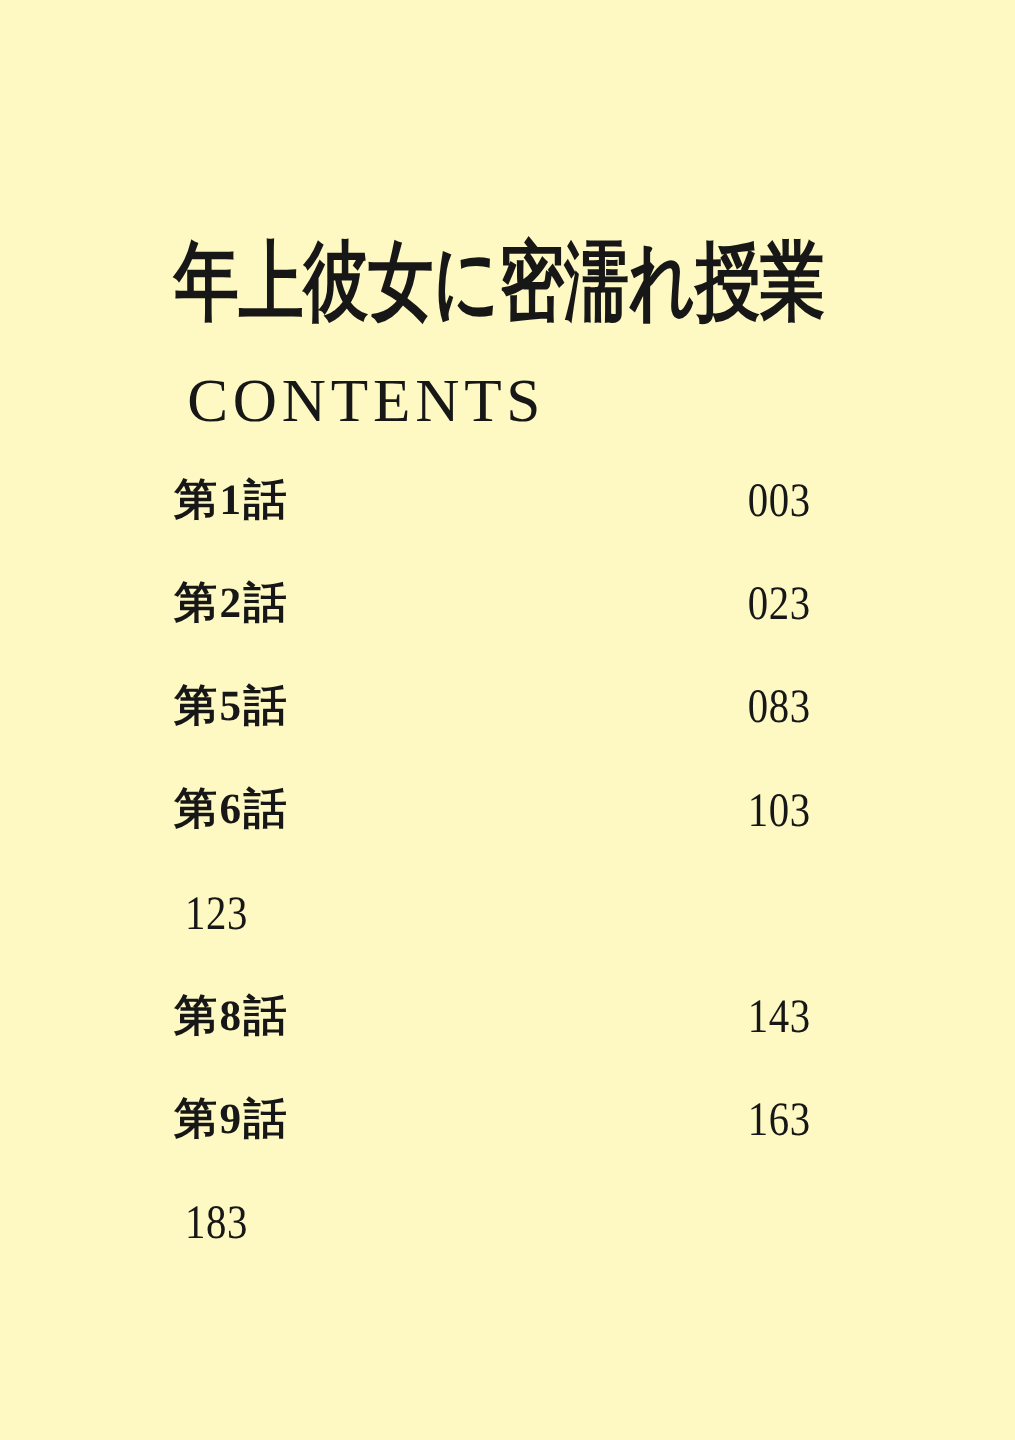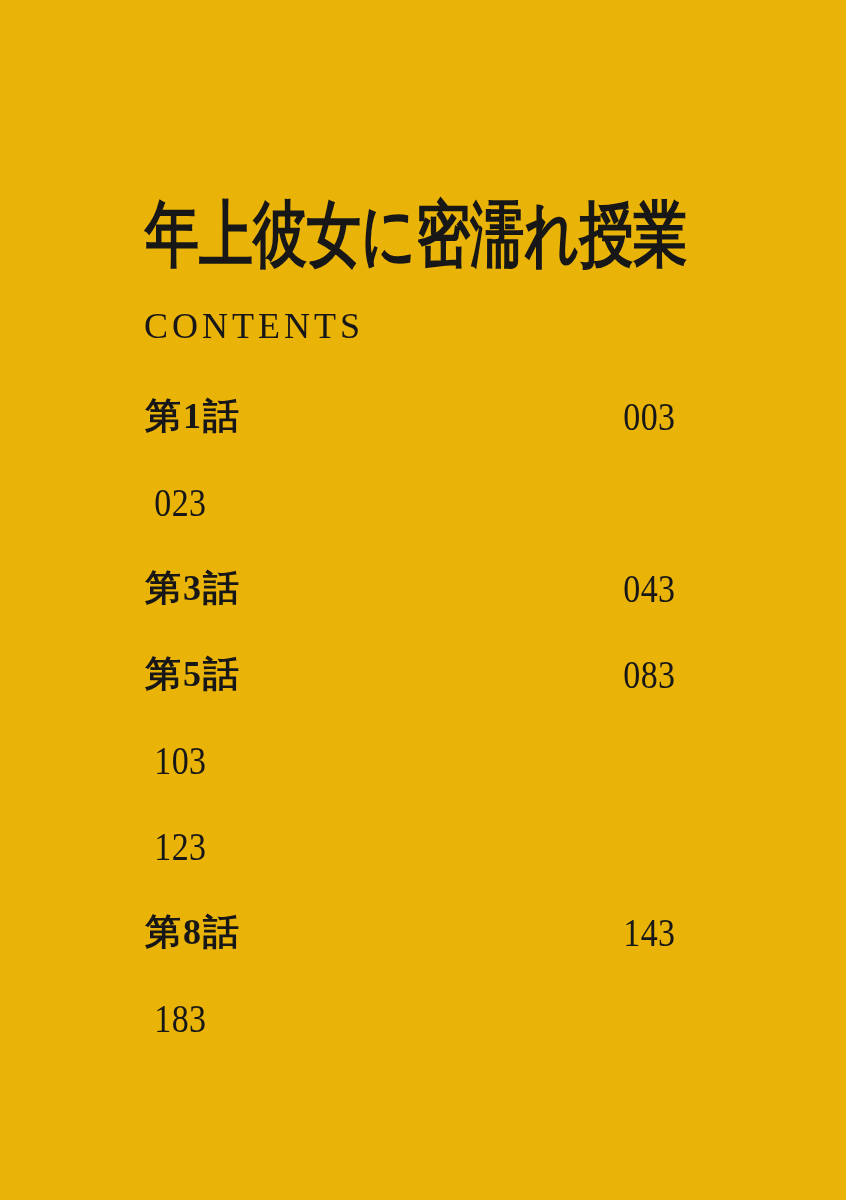--- a/index.html
+++ b/index.html
@@ -11,41 +11,41 @@
     width: 846px;
     height: 1200px;
     overflow: hidden;
     position: relative;
     font-family: "Liberation Serif", "DejaVu Serif", serif;
     color: #171717;
   }
   .page {
     position: absolute;
     inset: 0;
-    background: #eab308;
+    background: #fef9c3;
   }
   .book-title {
     position: absolute;
     left: 145px;
     top: 196px;
     margin: 0;
     font-size: 72px;
     line-height: 1.1;
     font-weight: bold;
     letter-spacing: 0px;
     white-space: nowrap;
     transform: scaleX(0.75);
     transform-origin: left center;
   }
   .contents-heading {
     position: absolute;
-    left: 144px;
+    left: 156px;
     top: 306px;
     margin: 0;
-    font-size: 36px;
+    font-size: 51px;
     line-height: 1.15;
     font-weight: normal;
     letter-spacing: 4px;
     white-space: nowrap;
   }
   .toc {
     position: absolute;
     left: 145px;
     top: 374px;
     width: 530px;
@@ -84,46 +84,48 @@
   <h2 class="contents-heading">CONTENTS</h2>
 
   <div class="toc">
 
     <div class="toc-row">
       <span class="toc-chapter">第1話</span>
       <span class="toc-page">003</span>
     </div>
 
     <div class="toc-row">
+      <span class="toc-chapter">第2話</span>
       <span class="toc-page">023</span>
     </div>
 
-    <div class="toc-row">
-      <span class="toc-chapter">第3話</span>
-      <span class="toc-page">043</span>
-    </div>
 
 
     <div class="toc-row">
       <span class="toc-chapter">第5話</span>
       <span class="toc-page">083</span>
     </div>
 
     <div class="toc-row">
+      <span class="toc-chapter">第6話</span>
       <span class="toc-page">103</span>
     </div>
 
     <div class="toc-row">
       <span class="toc-page">123</span>
     </div>
 
     <div class="toc-row">
       <span class="toc-chapter">第8話</span>
       <span class="toc-page">143</span>
     </div>
 
+    <div class="toc-row">
+      <span class="toc-chapter">第9話</span>
+      <span class="toc-page">163</span>
+    </div>
 
     <div class="toc-row">
       <span class="toc-page">183</span>
     </div>
 
   </div>
 </div>
 
 </body></html>

